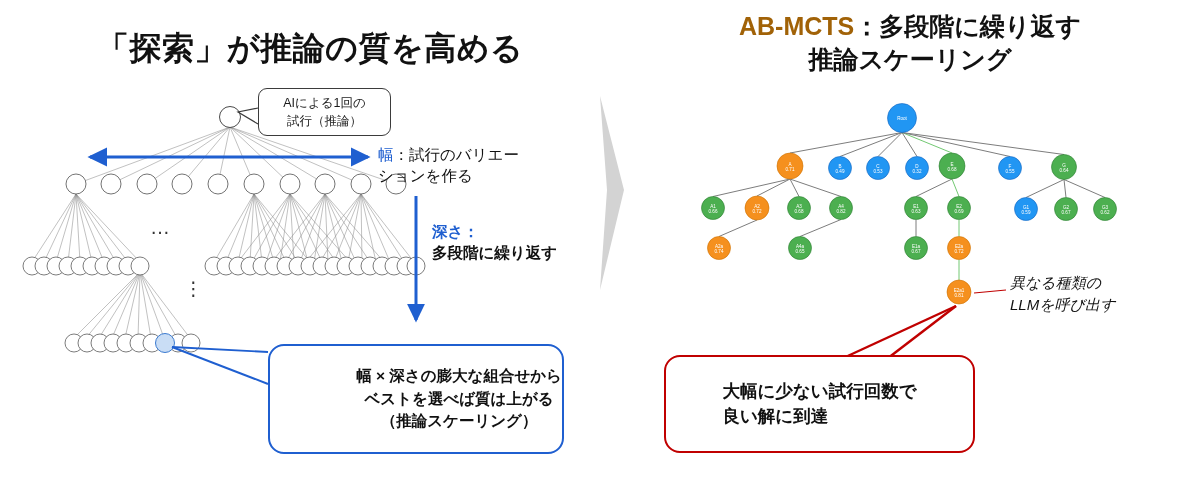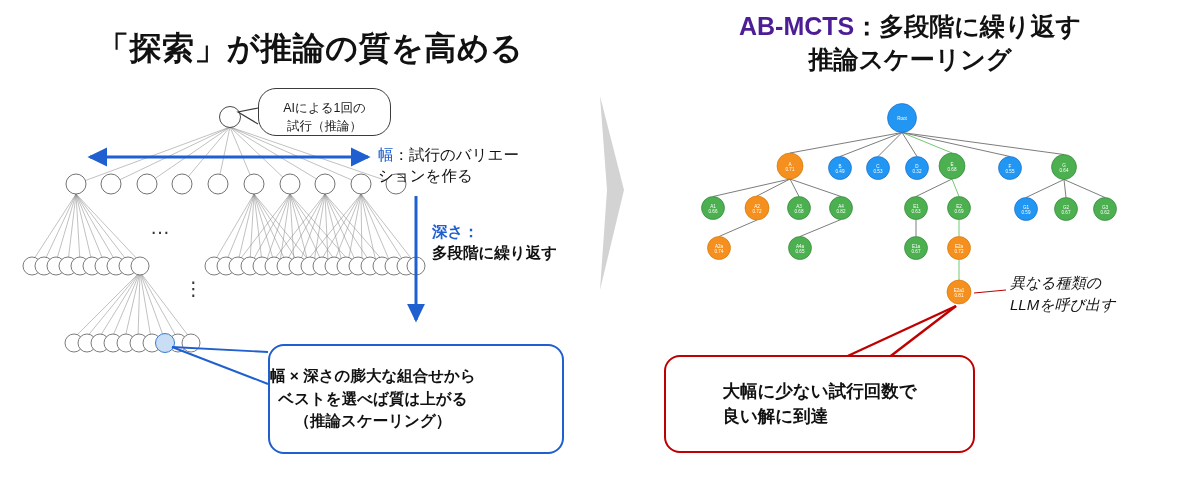--- a/index.html
+++ b/index.html
@@ -21,50 +21,50 @@
     letter-spacing:.5px;
     line-height:1.25;
     margin-top:18px;
   }
   .title-right{
     left:650px;top:10px;width:520px;
     text-align:center;
     font-size:25px;font-weight:bold;color:#111111;
     line-height:1.3;
   }
-  .title-right .hl{color:#4c1d95;}
+  .title-right .hl{color:#a16207;}
 
   
   .bubble-ai{
     left:258px;top:88px;width:133px;height:48px;
-    border:1.4px solid #3b3b3b;border-radius:18px;background:#fff;
+    border:1.4px solid #3b3b3b;border-radius:9px;background:#fff;
     font-size:12.5px;color:#1a1a1a;line-height:1.45;
     text-align:center;
-    display:flex;align-items:flex-end;justify-content:center;
+    display:flex;align-items:center;justify-content:center;
     box-sizing:border-box;
   }
 
   
   .lbl-width{
     left:378px;top:145px;width:215px;
     font-size:15.5px;font-weight:normal;line-height:1.35;color:#111;
   }
   .lbl-width .k{color:#1f5fd0;}
   .lbl-depth{
     left:432px;top:222px;width:175px;
     font-size:15.5px;font-weight:bold;line-height:1.35;color:#111;
   }
   .lbl-depth .k{color:#1f5fd0;display:block;}
 
   
   .callout-blue{
     left:268px;top:344px;width:296px;height:110px;
     border:2.4px solid #1f5fd0;border-radius:16px;background:#fff;
     box-sizing:border-box;
-    display:flex;align-items:center;justify-content:flex-start;
+    display:flex;align-items:center;justify-content:flex-end;
     text-align:center;
     font-size:15.5px;font-weight:bold;color:#111;line-height:1.45;
   }
 
   
   .callout-red{
     left:664px;top:355px;width:311px;height:98px;
     border:2.6px solid #c00000;border-radius:16px;background:#fff;
     box-sizing:border-box;
     display:flex;align-items:center;justify-content:center;

